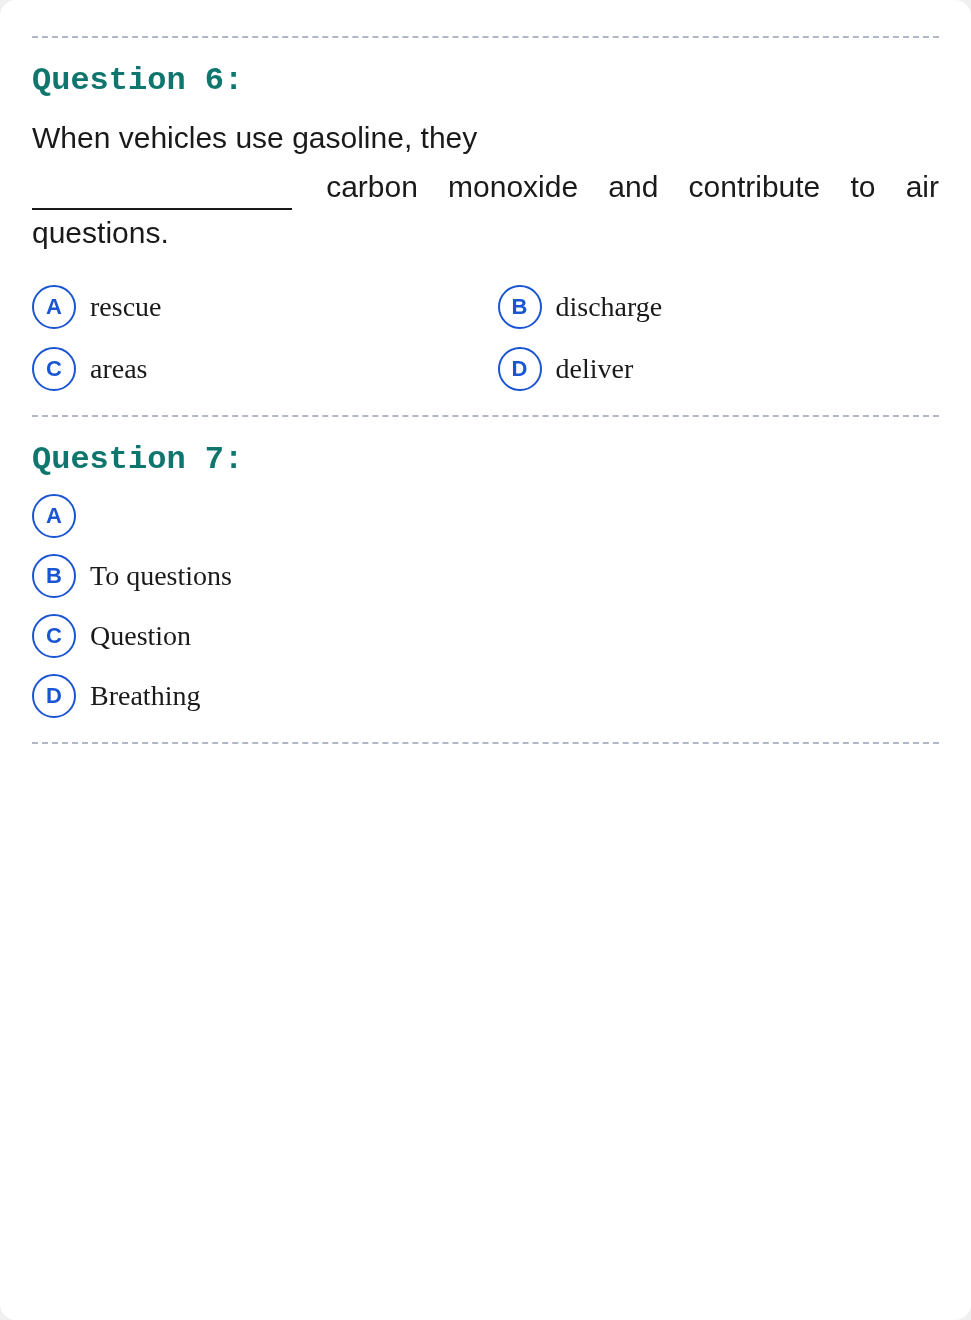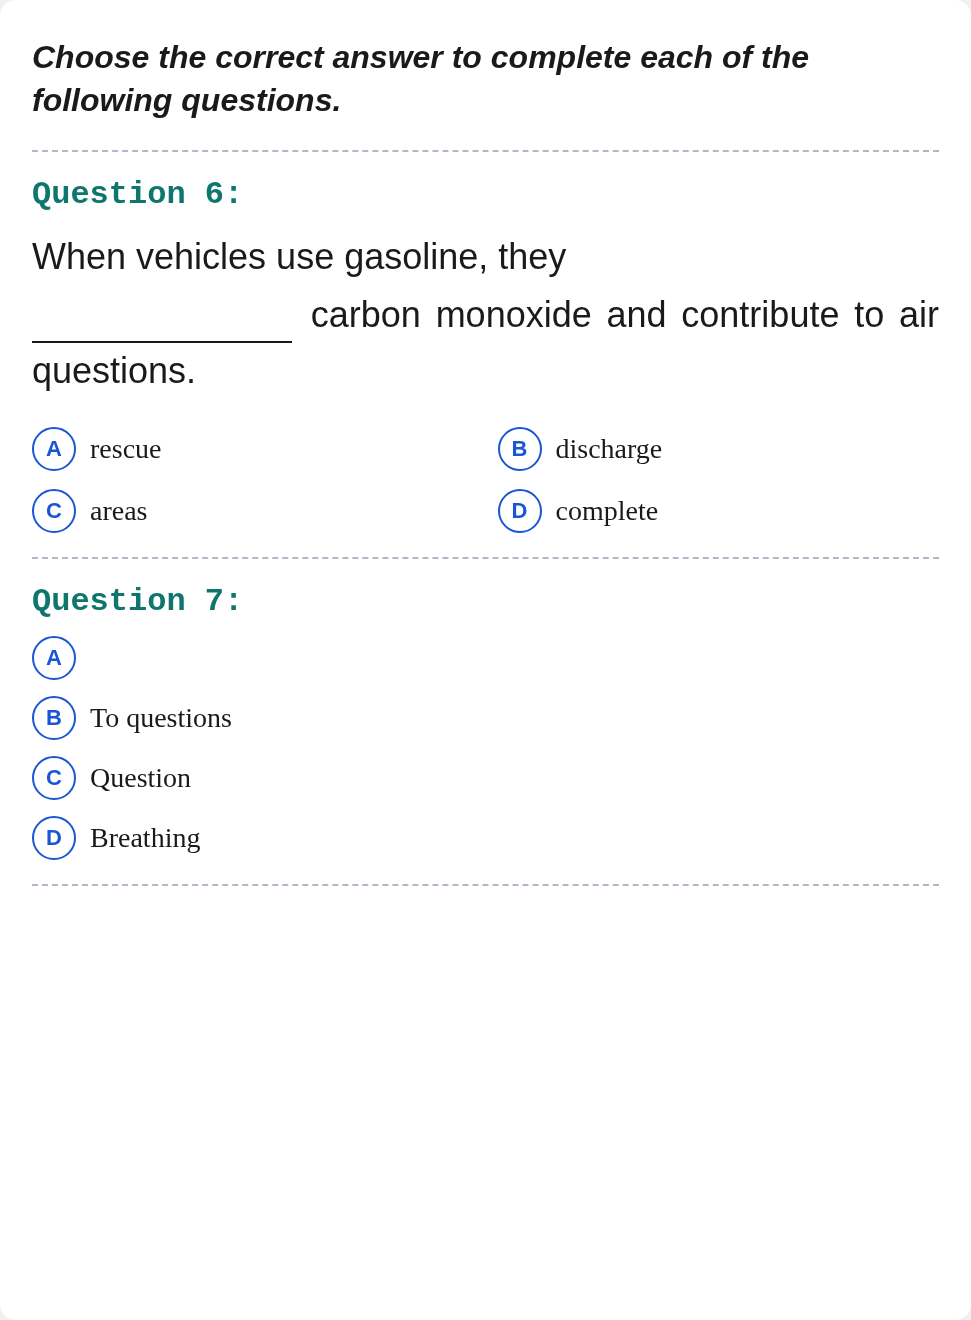--- a/index.html
+++ b/index.html
@@ -42,21 +42,21 @@
 
     .question-label {
       font-size: 32px;
       font-weight: 800;
       color: #0f766e;
       margin-bottom: 16px;
       font-family: Liberation Mono, monospace;
     }
 
     .question-text {
-      font-size: 36px;
+      font-size: 30px;
       color: #1a1a1a;
       line-height: 1.55;
       margin-bottom: 28px;
       text-align: justify;
     }
 
     .blank {
       display: inline-block;
       border-bottom: 2.5px solid #1a1a1a;
       width: 260px;
@@ -104,21 +104,20 @@
 
     .option-text {
       color: #1a1a1a;
       font-family: Liberation Serif, serif;
     }
   </style>
 </head>
 <body>
 
 <div class="card">
-  <p class="instructions">Choose the correct answer to complete each of the following questions.</p>
 
   <hr class="divider">
 
   <div>
     <div class="question-label">Question 6:</div>
 
     <div class="question-text">
       <span>When   vehicles   use   gasoline,   they</span>
       <br>
       <span class="blank">&nbsp;</span>
@@ -141,21 +140,21 @@
       <div class="option">
         <div class="option-circle">
           <span>C</span>
         </div>
         <span class="option-text">areas</span>
       </div>
       <div class="option">
         <div class="option-circle">
           <span>D</span>
         </div>
-        <span class="option-text">complete</span>
+        <span class="option-text">deliver</span>
       </div>
     </div>
   </div>
 
   <hr class="divider">
 
   <div>
     <div class="question-label">Question 7:</div>
 
 

